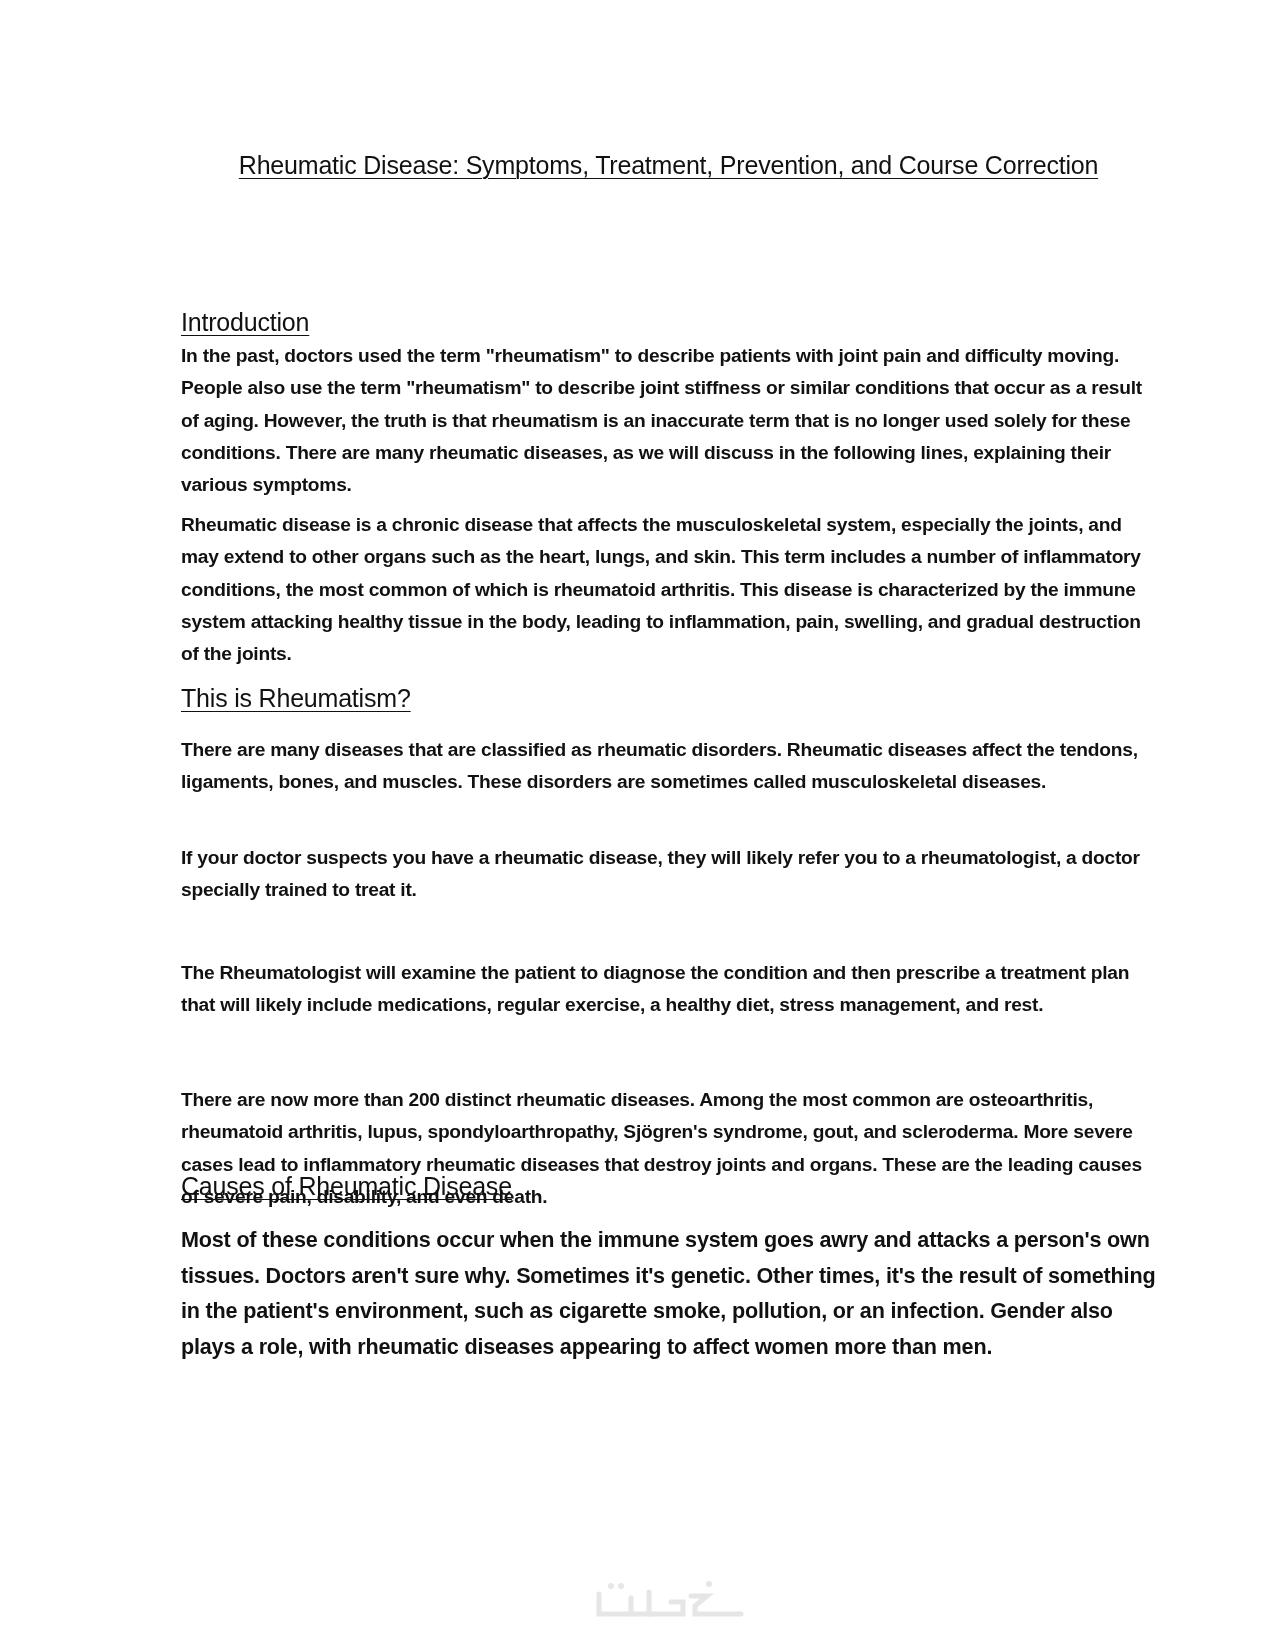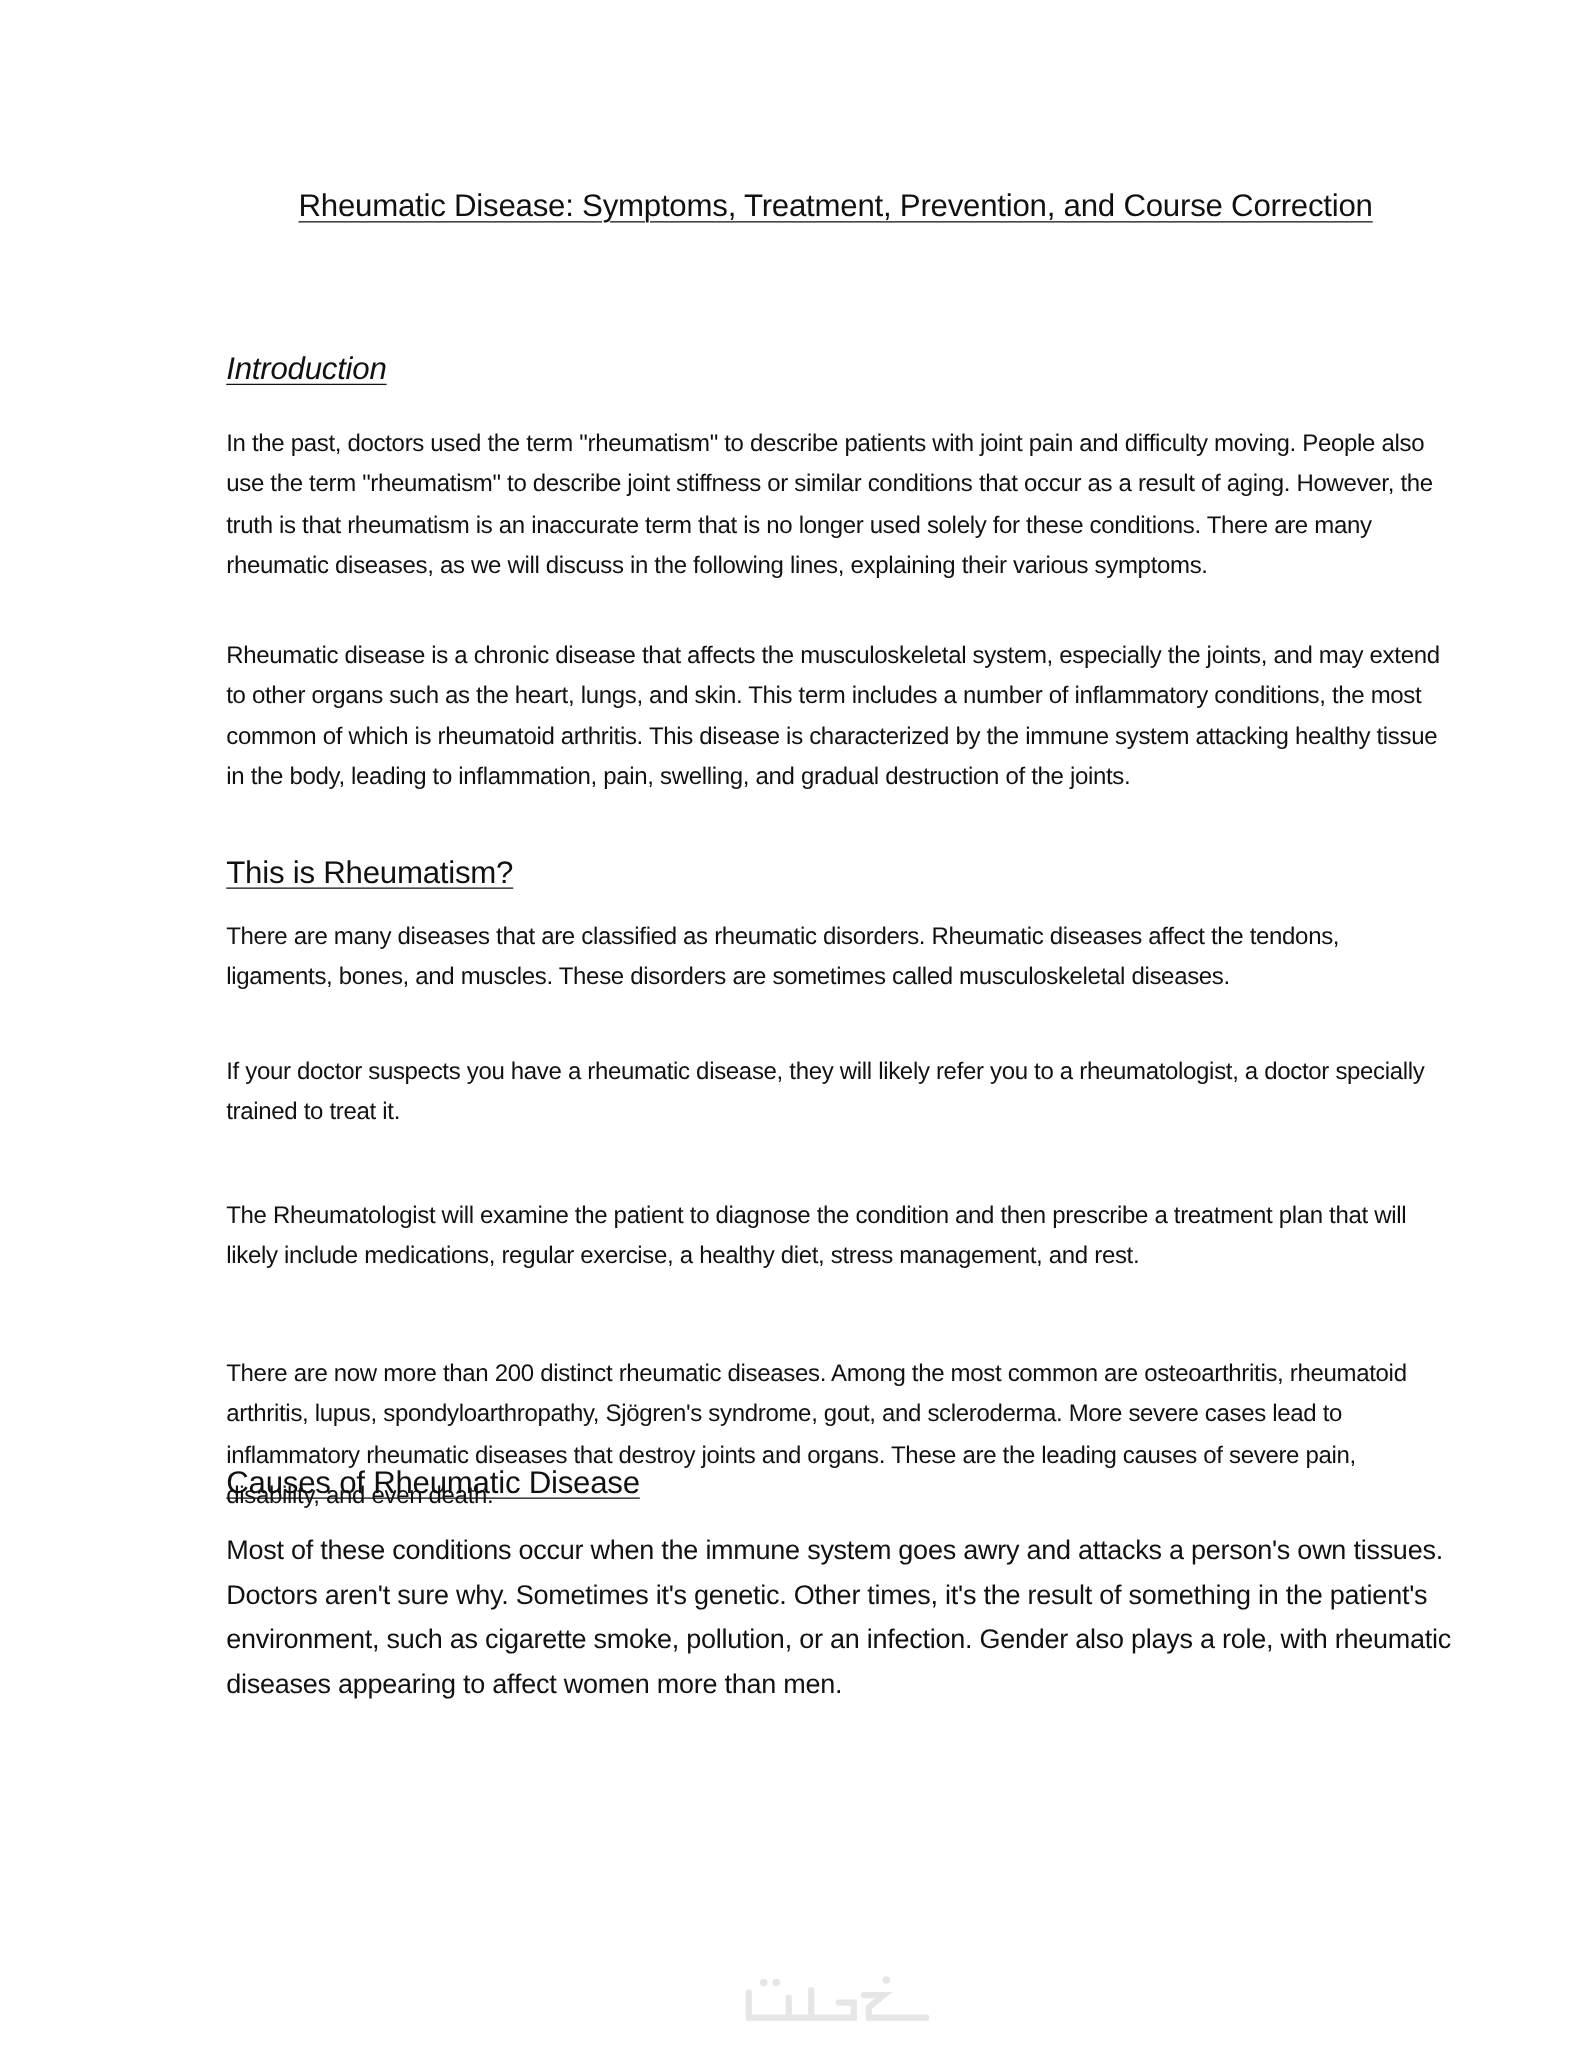--- a/index.html
+++ b/index.html
@@ -2,31 +2,31 @@
 <html><head>
 <meta charset="utf-8">
 <style>
   html, body { margin: 0; padding: 0; background: #ffffff; }
   body { width: 1275px; height: 1650px; position: relative; overflow: hidden; font-family: "Liberation Sans", "DejaVu Sans", sans-serif; color: #111111; }
   .page { position: absolute; left: 0; top: 0; width: 1275px; height: 1650px; margin-left: 31px; }
   .title { position: absolute; left: 190px; width: 895px; top: 146px; text-align: center; font-size: 25px; line-height: 39px; letter-spacing: -0.2px; }
   .title span { text-decoration: underline; text-underline-offset: 4px; text-decoration-thickness: 1px; }
   .h2 { position: absolute; left: 150px; font-size: 25px; line-height: 30px; letter-spacing: -0.2px; }
   .h2 span { text-decoration: underline; text-underline-offset: 4px; text-decoration-thickness: 1px; }
-  .p { position: absolute; left: 150px; width: 980px; font-size: 19.2px; line-height: 32.3px; letter-spacing: -0.25px; margin: 0; }
+  .p { position: absolute; left: 150px; width: 980px; font-size: 19.2px; line-height: 32.3px; letter-spacing: -0.25px; margin: 0; font-weight: bold; }
   .p.large { font-size: 21.6px; line-height: 35.5px; letter-spacing: -0.2px; }
   .watermark { position: absolute; left: 560px; top: 1576px; width: 160px; height: 44px; }
 </style>
 </head>
 <body>
 
 <div class="page">
   <div class="title"><span>Rheumatic Disease: Symptoms, Treatment, Prevention, and Course Correction</span></div>
 
-  <div class="h2" style="top:280px;font-style:italic;"><span>Introduction</span></div>
+  <div class="h2" style="top:307px;"><span>Introduction</span></div>
   <p class="p" style="top:340px;">In the past, doctors used the term "rheumatism" to describe patients with joint pain and difficulty moving. People also use the term "rheumatism" to describe joint stiffness or similar conditions that occur as a result of aging. However, the truth is that rheumatism is an inaccurate term that is no longer used solely for these conditions. There are many rheumatic diseases, as we will discuss in the following lines, explaining their various symptoms.</p>
   <p class="p" style="top:509px;">Rheumatic disease is a chronic disease that affects the musculoskeletal system, especially the joints, and may extend to other organs such as the heart, lungs, and skin. This term includes a number of inflammatory conditions, the most common of which is rheumatoid arthritis. This disease is characterized by the immune system attacking healthy tissue in the body, leading to inflammation, pain, swelling, and gradual destruction of the joints.</p>
 
   <div class="h2" style="top:683px;"><span>This is Rheumatism?</span></div>
   <p class="p" style="top:842px;">If your doctor suspects you have a rheumatic disease, they will likely refer you to a rheumatologist, a doctor specially trained to treat it.</p>
   <p class="p" style="top:734px;">There are many diseases that are classified as rheumatic disorders. Rheumatic diseases affect the tendons, ligaments, bones, and muscles. These disorders are sometimes called musculoskeletal diseases.</p>
   <p class="p" style="top:957px;">The Rheumatologist will examine the patient to diagnose the condition and then prescribe a treatment plan that will likely include medications, regular exercise, a healthy diet, stress management, and rest.</p>
   <p class="p" style="top:1084px;">There are now more than 200 distinct rheumatic diseases. Among the most common are osteoarthritis, rheumatoid arthritis, lupus, spondyloarthropathy, Sjögren's syndrome, gout, and scleroderma. More severe cases lead to inflammatory rheumatic diseases that destroy joints and organs. These are the leading causes of severe pain, disability, and even death.</p>
 
   <div class="h2" style="top:1171px;"><span>Causes of Rheumatic Disease</span></div>

